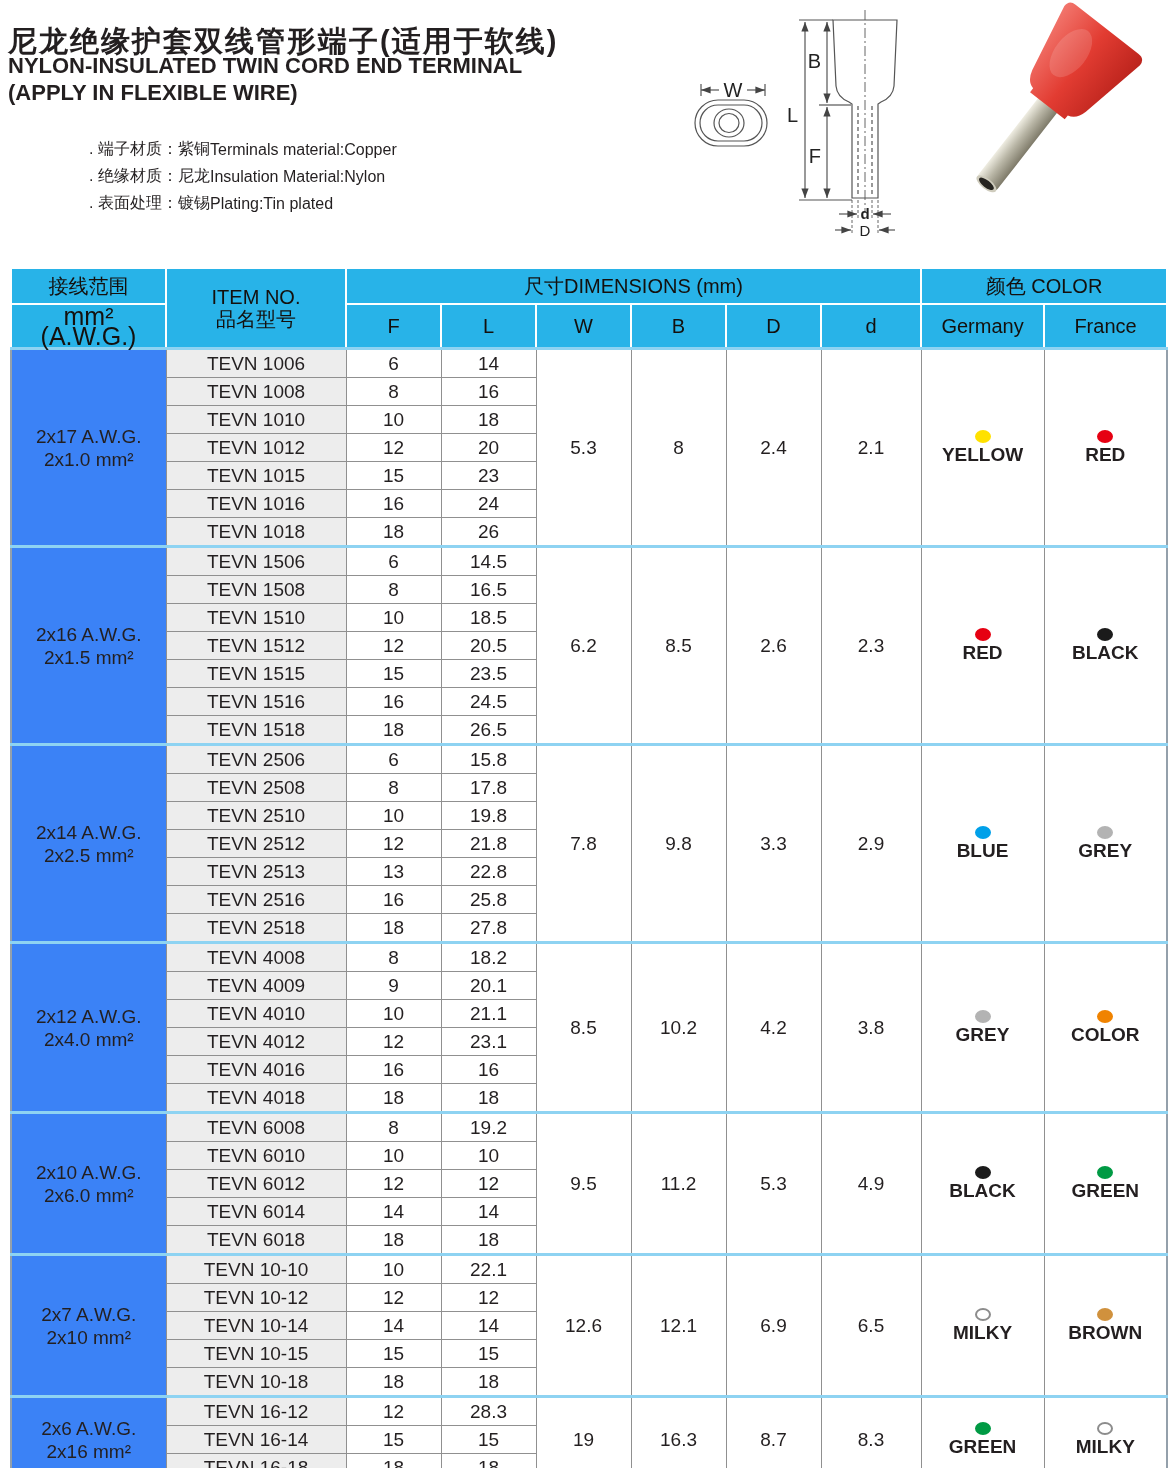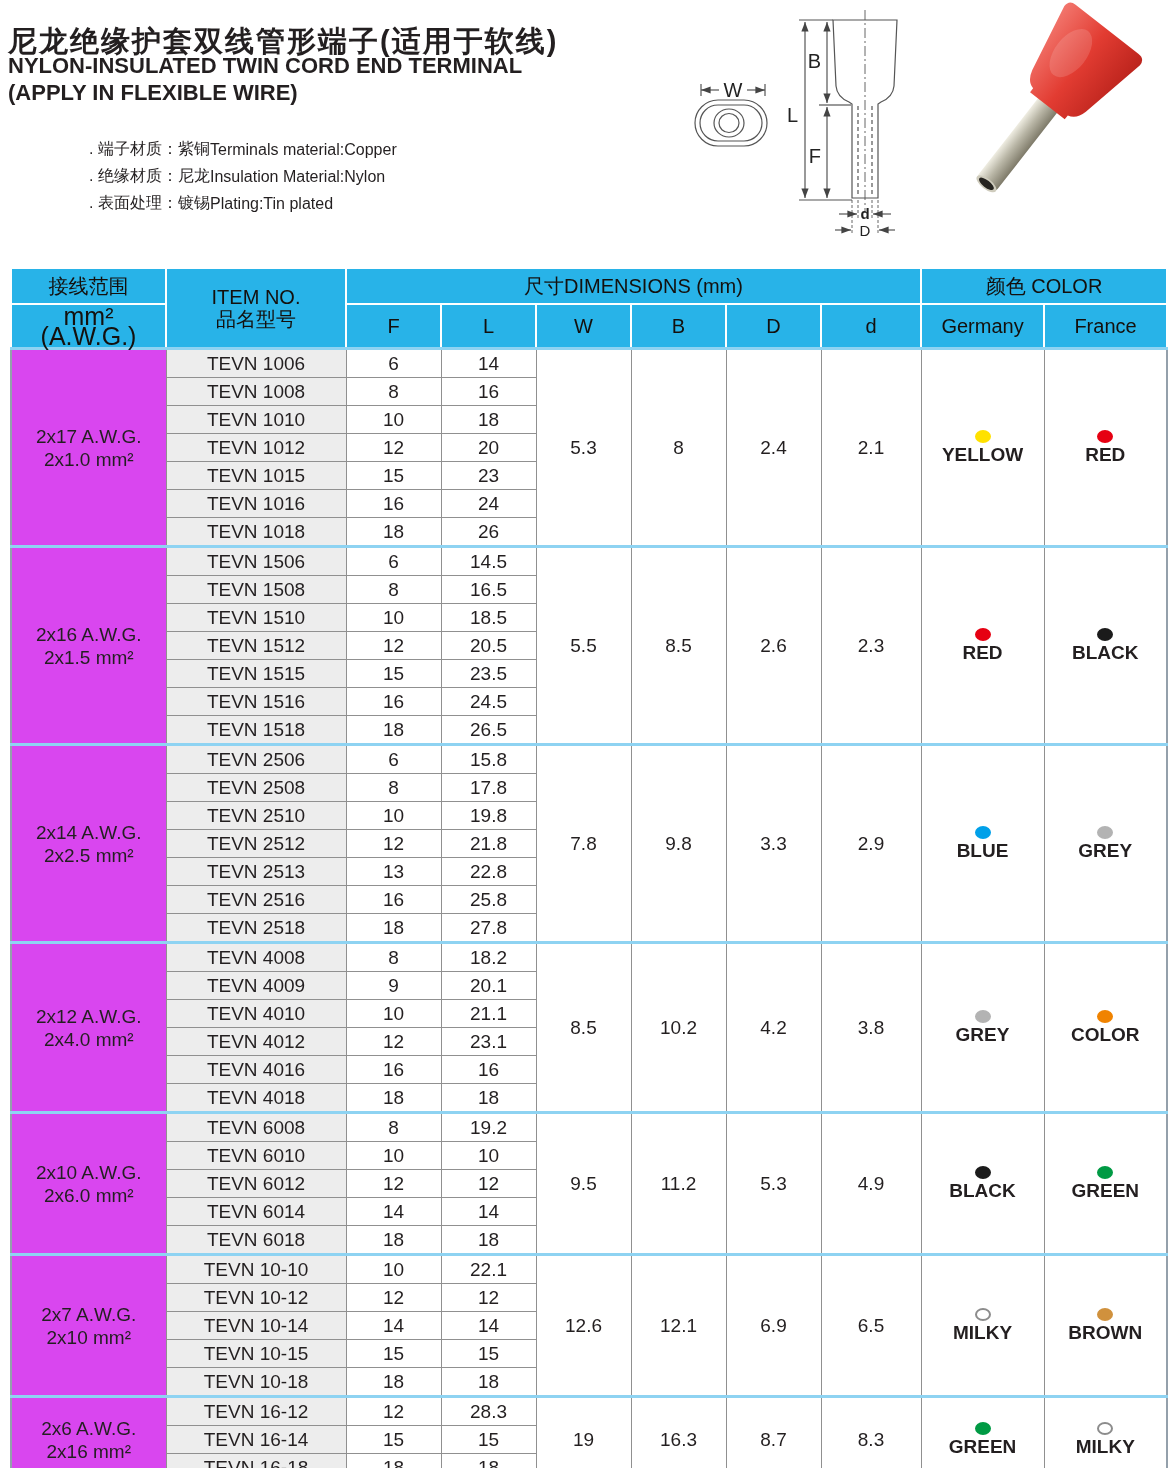--- a/index.html
+++ b/index.html
@@ -31,21 +31,21 @@
   }
   tr.h1 th{height:34px;}
   tr.h2 th{height:42px;}
   th .two-line{line-height:22px;text-align:center;}
   th .unit-line{line-height:20px;font-size:25px;}
   tbody td{
     border:1px solid #909090;text-align:center;vertical-align:middle;
     font-size:19px;height:27px;padding:0;background:#ffffff;
   }
   tbody td.item{background:#ededed;}
-  tbody td.range{background:#d946ef;line-height:23px;}
+  tbody td.range{background:#3b82f6;line-height:23px;}
   tr.gstart td{border-top:3px solid #8ed3f2;}
   .dot{display:block;width:16px;height:13px;border-radius:50%;margin:0 auto 2px auto;}
   .dot.outline{border:2px solid #8c8c8c;box-sizing:border-box;background:#fff;}
   .slabel{font-size:19px;line-height:20px;font-weight:bold;}
 </style>
 </head>
 <body>
 
 <div class="title-zh">尼龙绝缘护套双线管形端子(适用于软线)</div>
 <div class="title-en">
@@ -231,21 +231,21 @@
         <td class="num">26</td>
       </tr>
       <tr class="gstart">
         <td class="range" rowspan="7">
           <div>2x16 A.W.G.</div>
           <div>2x1.5 mm²</div>
         </td>
         <td class="item">TEVN 1506</td>
         <td class="num">6</td>
         <td class="num">14.5</td>
-        <td class="num mcell" rowspan="7">5.5</td>
+        <td class="num mcell" rowspan="7">6.2</td>
         <td class="num mcell" rowspan="7">8.5</td>
         <td class="num mcell" rowspan="7">2.6</td>
         <td class="num mcell" rowspan="7">2.3</td>
         <td class="swatch mcell" rowspan="7">
           <span class="dot" style="background: rgb(230, 0, 18);"></span>
           <div class="slabel">RED</div>
         </td>
         <td class="swatch mcell" rowspan="7">
           <span class="dot" style="background: rgb(27, 27, 27);"></span>
           <div class="slabel">BLACK</div>

